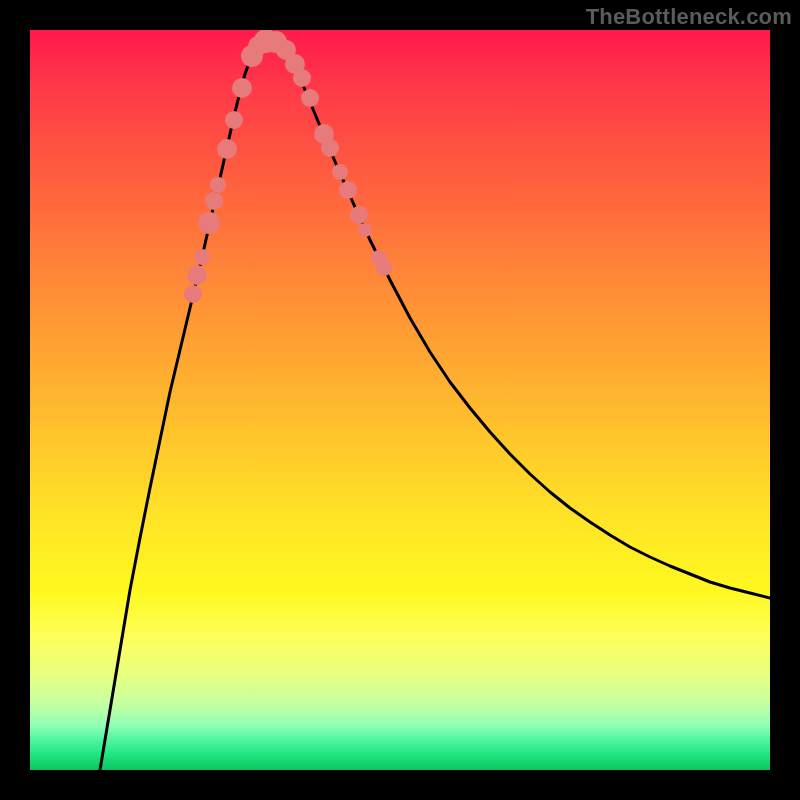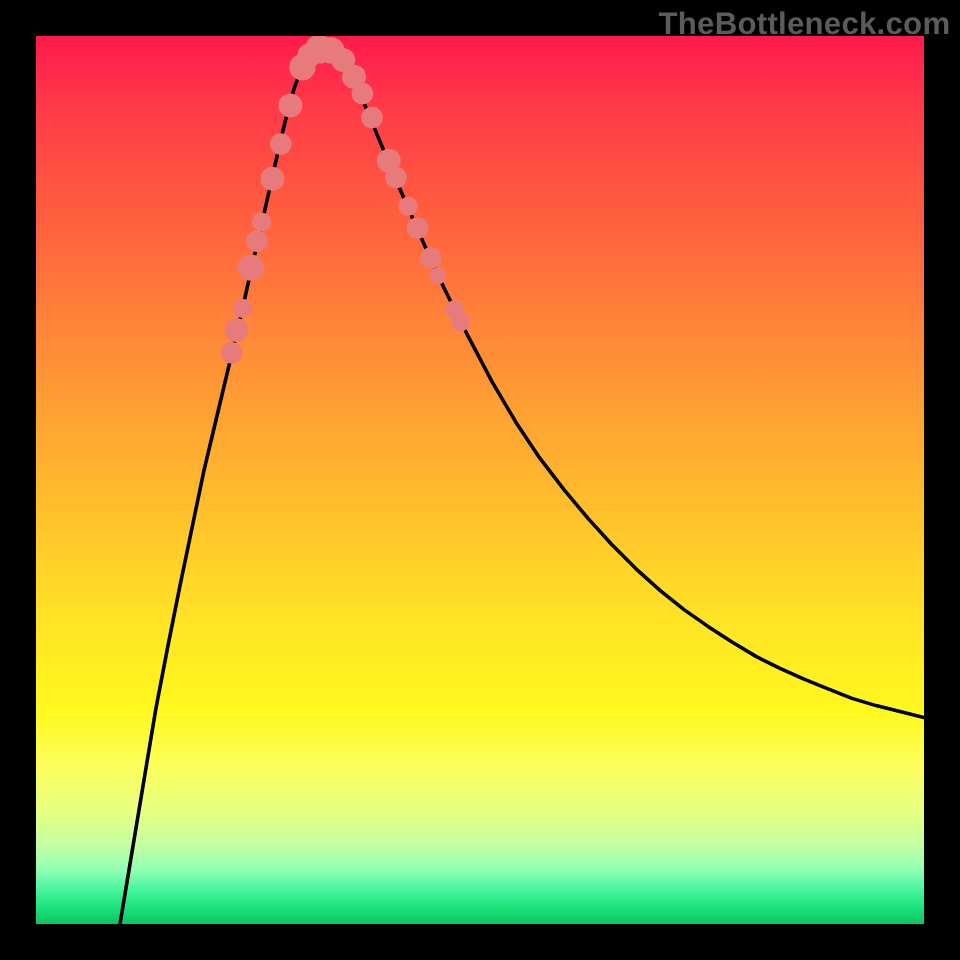--- a/index.html
+++ b/index.html
@@ -33,21 +33,21 @@
       #4cf5a0 96%,
       #1fe47f 98%,
       #0cc45e 100%
     );
   }
   .watermark {
     position: absolute;
     top: 4px;
     right: 8px;
     font-family: Arial, Helvetica, sans-serif;
-    font-size: 26px;
+    font-size: 22px;
     font-weight: 600;
     color: #5b5b5b;
     letter-spacing: 0.2px;
     user-select: none;
   }
   .curve-layer, .dots-layer {
     position: absolute;
     left: 0; top: 0;
     width: 740px; height: 740px;
     display: block;

